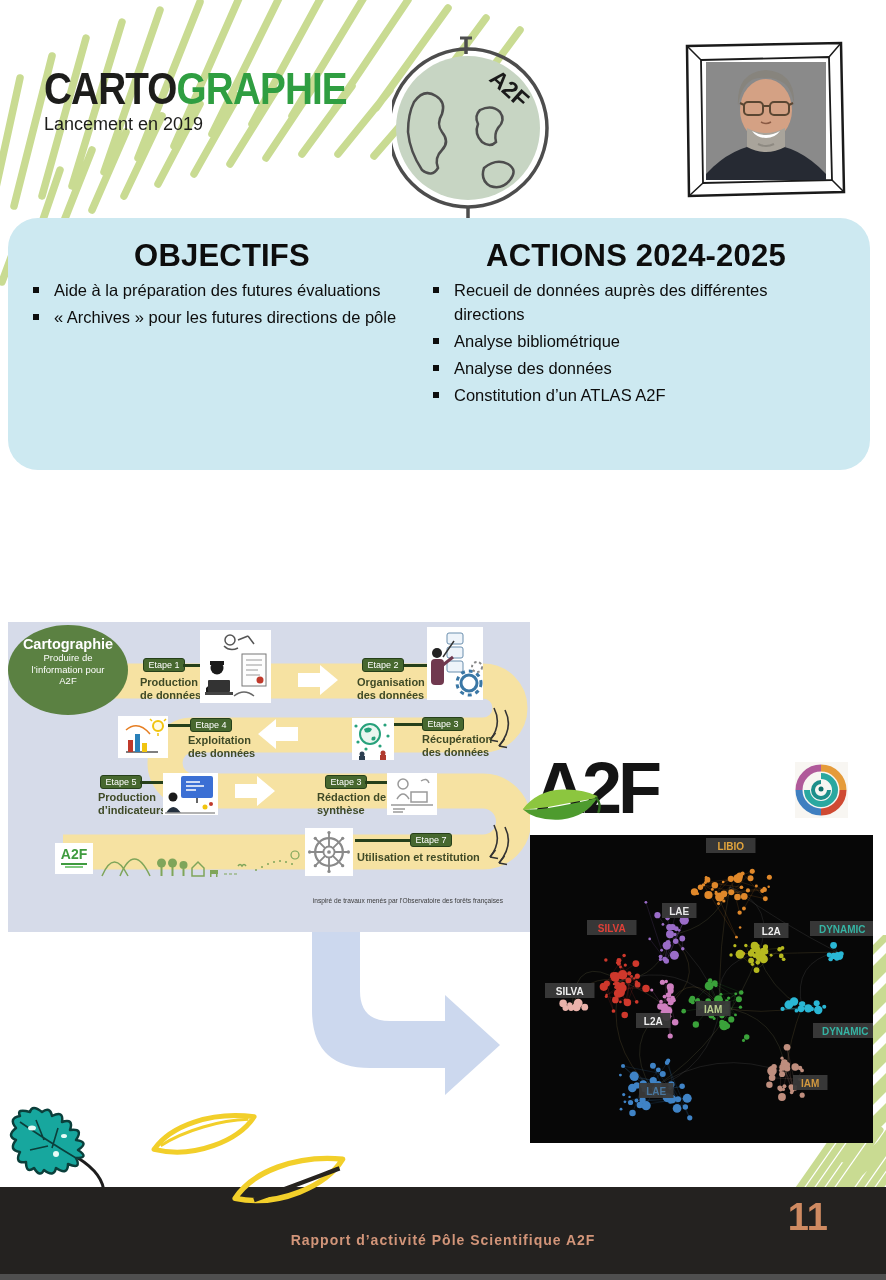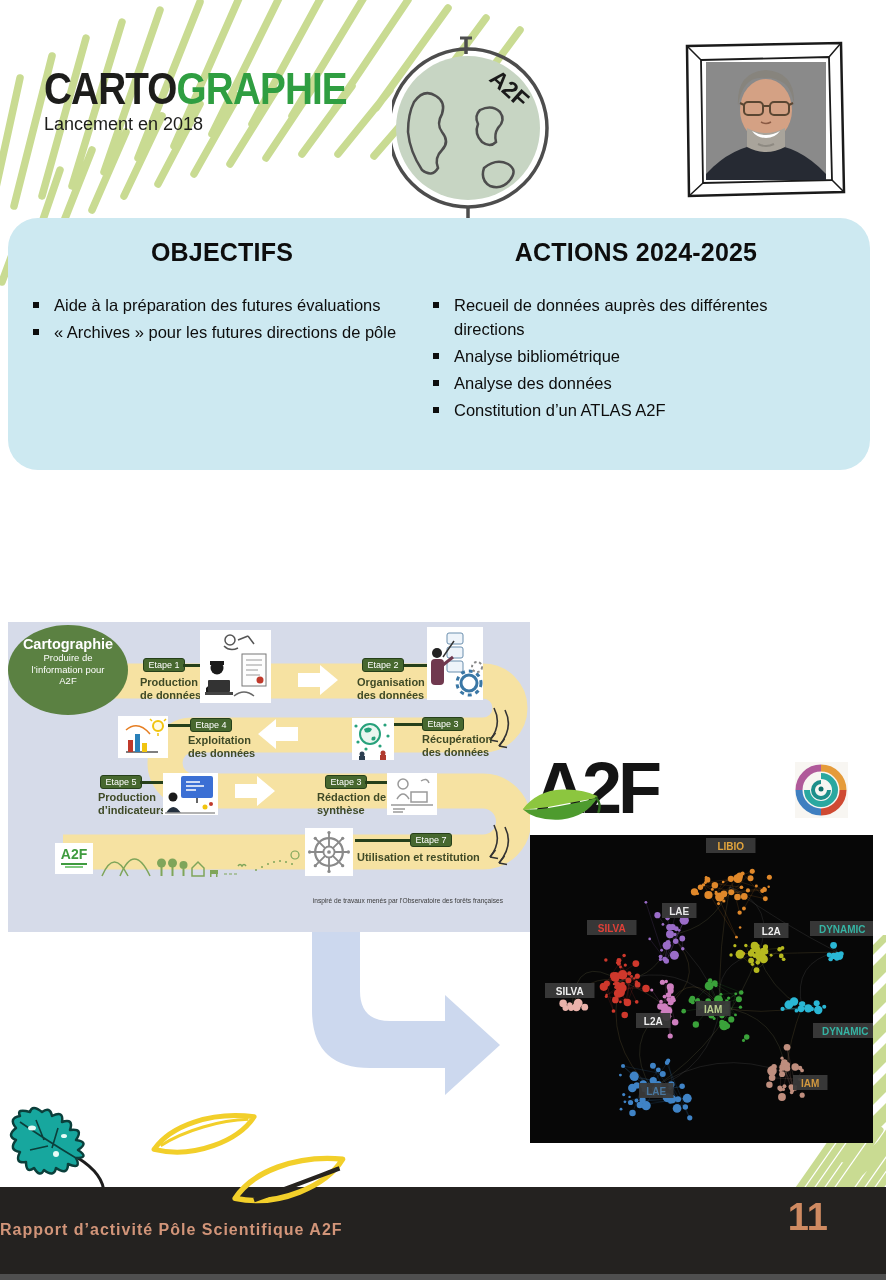--- a/index.html
+++ b/index.html
@@ -3,55 +3,55 @@
 <meta charset="utf-8">
 <style>
 *{box-sizing:border-box}
 body{margin:0;background:#fff}
 #page{position:relative;width:886px;height:1280px;font-family:"Liberation Sans",sans-serif;background:#fff;overflow:hidden}
 .abs{position:absolute}
 .ttl{font-weight:700;font-size:44px;letter-spacing:-1px;transform:scaleX(.88);transform-origin:left center;white-space:nowrap}
 .ttl .blk{color:#1d1d1b}.ttl .grn{color:#2f9e41}
 .sub{font-size:18px;color:#1d1d1b}
 .ibox{left:8px;top:218px;width:862px;height:252px;background:#cde9f1;border-radius:30px;display:flex;padding:16px 20px 0 14px}
-.icol h2{margin:4px 0 26px;font-size:25px;text-align:center;color:#0d0d0d;letter-spacing:.2px;font-weight:700}
+.icol h2{margin:4px 0 4px;font-size:31px;text-align:center;color:#0d0d0d;letter-spacing:.2px;font-weight:700}
 .icol ul{list-style:none;margin:0;padding:0;font-size:16.5px;line-height:24px;color:#0d0d0d}
 .icol li{display:flex;margin-bottom:3px}
 .blt{flex:none;width:6px;height:6px;background:#0d0d0d;margin:9px 15px 0 11px}
 .flow{left:8px;top:622px;width:522px;height:310px;background:#d6dbe9}
 .badge{position:absolute;width:42px;height:14px;background:#47682f;border:1px solid #26401a;border-radius:3px;color:#fff;font-size:9px;font-weight:400;text-align:center;line-height:12px}
 .conn{position:absolute;height:2.5px;background:#26401a}
 .slabel{position:absolute;font-size:11px;font-weight:700;color:#3f4a26;line-height:13px}
 .illus{position:absolute;background:#fff}
 .fcircle{position:absolute;left:0;top:3px;width:120px;height:90px;background:#5b8142;border-radius:50%;color:#fff;text-align:center}
 .fcircle .t{font-size:14.5px;font-weight:700;margin-top:11px}
 .fcircle .s{font-size:9.5px;line-height:11.5px}
 .cap{position:absolute;font-size:6.6px;color:#3a3a3a;white-space:nowrap}
 .net{left:530px;top:835px;width:343px;height:308px;background:#070707}
 .footer{left:0;top:1187px;width:886px;height:87px;background:#242220}
-.ftext{position:absolute;left:0;right:0;top:34px;font-size:16px;font-weight:700;letter-spacing:1px;color:#d29579}
+.ftext{position:absolute;left:0;right:0;top:45px;text-align:center;font-size:14px;font-weight:700;letter-spacing:1px;color:#d29579}
 .fnum{position:absolute;right:58px;top:9px;font-size:38px;font-weight:700;color:#cf8a61}
 .fstrip{left:0;top:1274px;width:886px;height:6px;background:#4f4f4f}
 .wordmark{left:534px;top:752px;font-size:72px;font-weight:700;letter-spacing:-4px;color:#141414;line-height:72px}
 .alines{left:650px;top:760px;font-size:17px;color:#222;line-height:22px}
 .alines .sm{font-size:11px;color:#444}
 </style>
 </head>
 <body>
 
 <div id="page">
 
   <svg class="abs" style="left:0;top:0" width="560" height="300">
     <path fill="none" stroke="#c9db92" stroke-width="7.5" stroke-linecap="round" d="M20 78L-10 215M52 56L14 206M86 38L42 196M122 22L72 186M160 10L104 172M200 2L138 158M240 -4L174 146M282 -8L212 134M324 -8L252 124M366 -6L292 116M408 0L334 110M448 8L376 108M486 18L418 110M520 30L458 114M60 170L36 240M92 150L62 226M126 132L92 210M162 116L124 196M200 104L158 184M238 96L194 174M276 90L230 164M314 86L266 158M352 86L302 154M390 90L338 154M426 96L374 156M16 244L2 282M44 232L24 272"></path>
   </svg>
 
   <div class="abs ttl" style="left:44px;top:64px">
     <span class="blk">CARTO</span><span class="grn">GRAPHIE</span>
   </div>
-  <div class="abs sub" style="left:44px;top:114px">Lancement en 2018</div>
+  <div class="abs sub" style="left:44px;top:114px">Lancement en 2019</div>
 
   <svg class="abs" style="left:392px;top:28px" width="160" height="195" viewBox="0 0 160 195">
     <line x1="74" y1="10" x2="74" y2="26" stroke="#4d4d4d" stroke-width="3.5"></line>
     <line x1="68" y1="10" x2="80" y2="10" stroke="#4d4d4d" stroke-width="3"></line>
     <circle cx="76" cy="100" r="79" fill="none" stroke="#4d4d4d" stroke-width="3.5"></circle>
     <circle cx="76" cy="100" r="72" fill="#c7d5c3"></circle>
     <path d="M22 74 Q32 60 44 68 Q54 74 50 86 Q44 96 50 104 Q58 114 50 122 Q42 130 46 140 Q40 150 30 142 Q18 124 16 104 Q16 86 22 74 Z" fill="none" stroke="#4d4d4d" stroke-width="2.5"></path>
     <path d="M88 82 Q100 76 108 84 Q114 92 106 100 Q102 106 104 114 Q98 120 90 114 Q82 106 86 96 Q82 88 88 82 Z" fill="none" stroke="#4d4d4d" stroke-width="2.5"></path>
     <path d="M92 140 Q104 130 116 136 Q126 142 118 152 Q110 162 98 158 Q88 152 92 140 Z" fill="none" stroke="#4d4d4d" stroke-width="2.5"></path>
     <text x="96" y="52" transform="rotate(42 96 52)" font-size="23" font-weight="700" fill="#1a1a1a">A2F</text>

